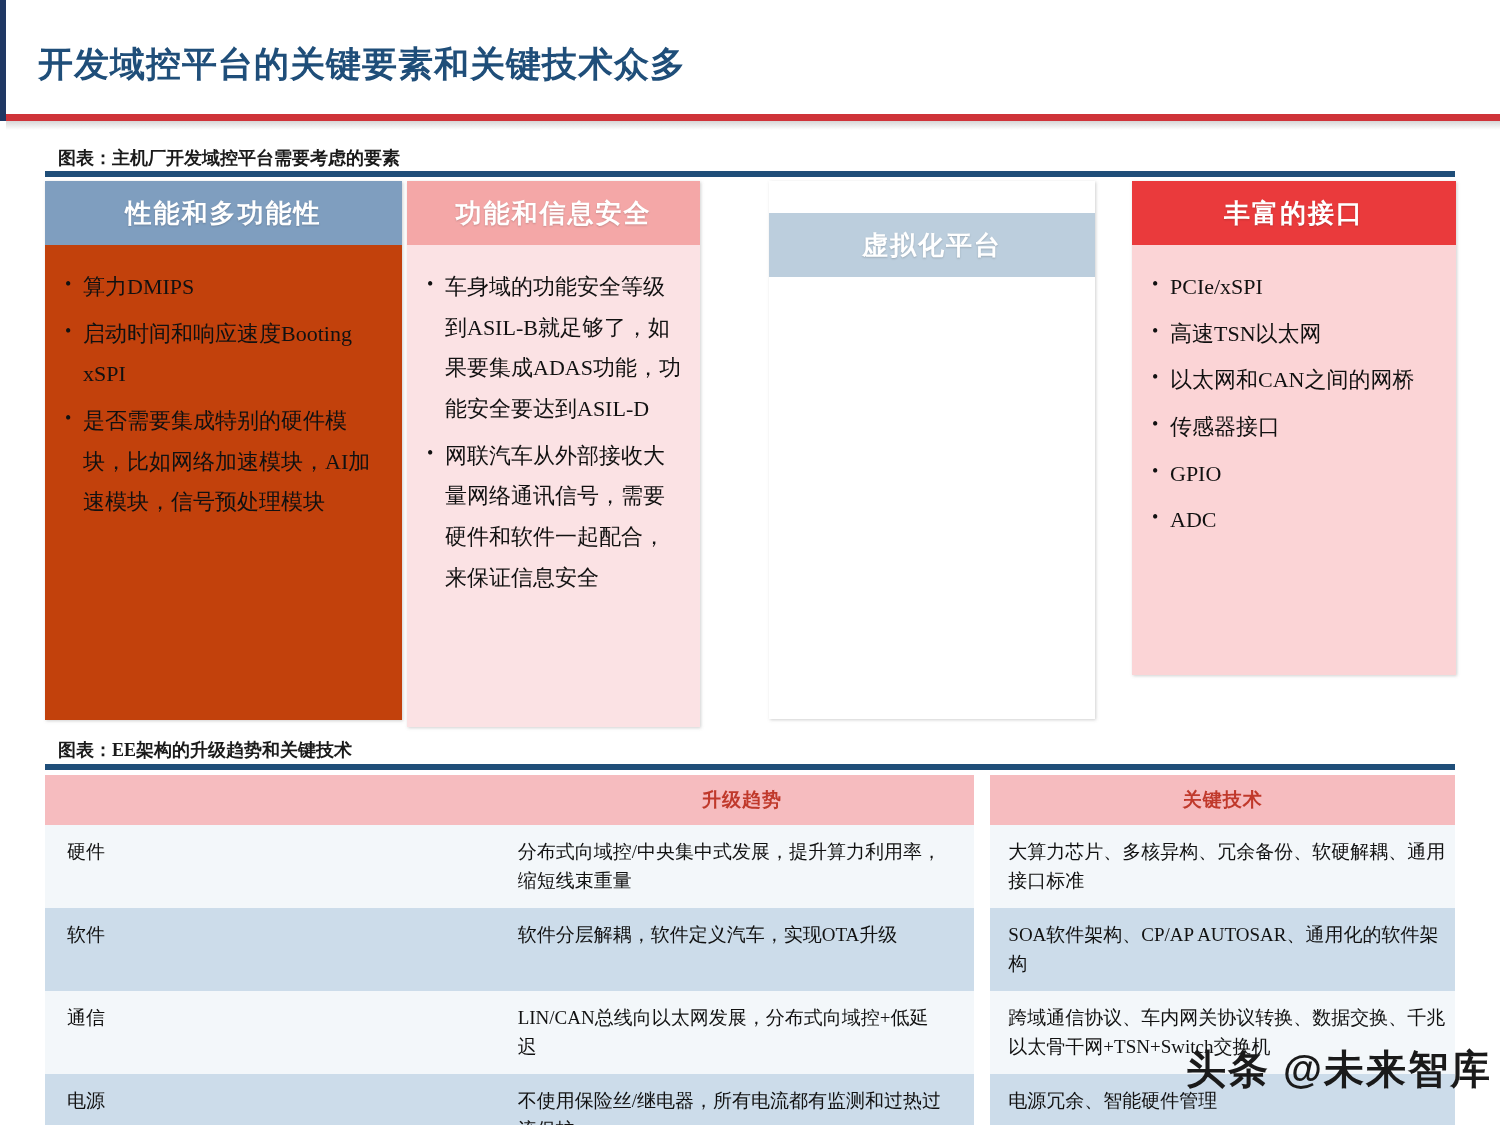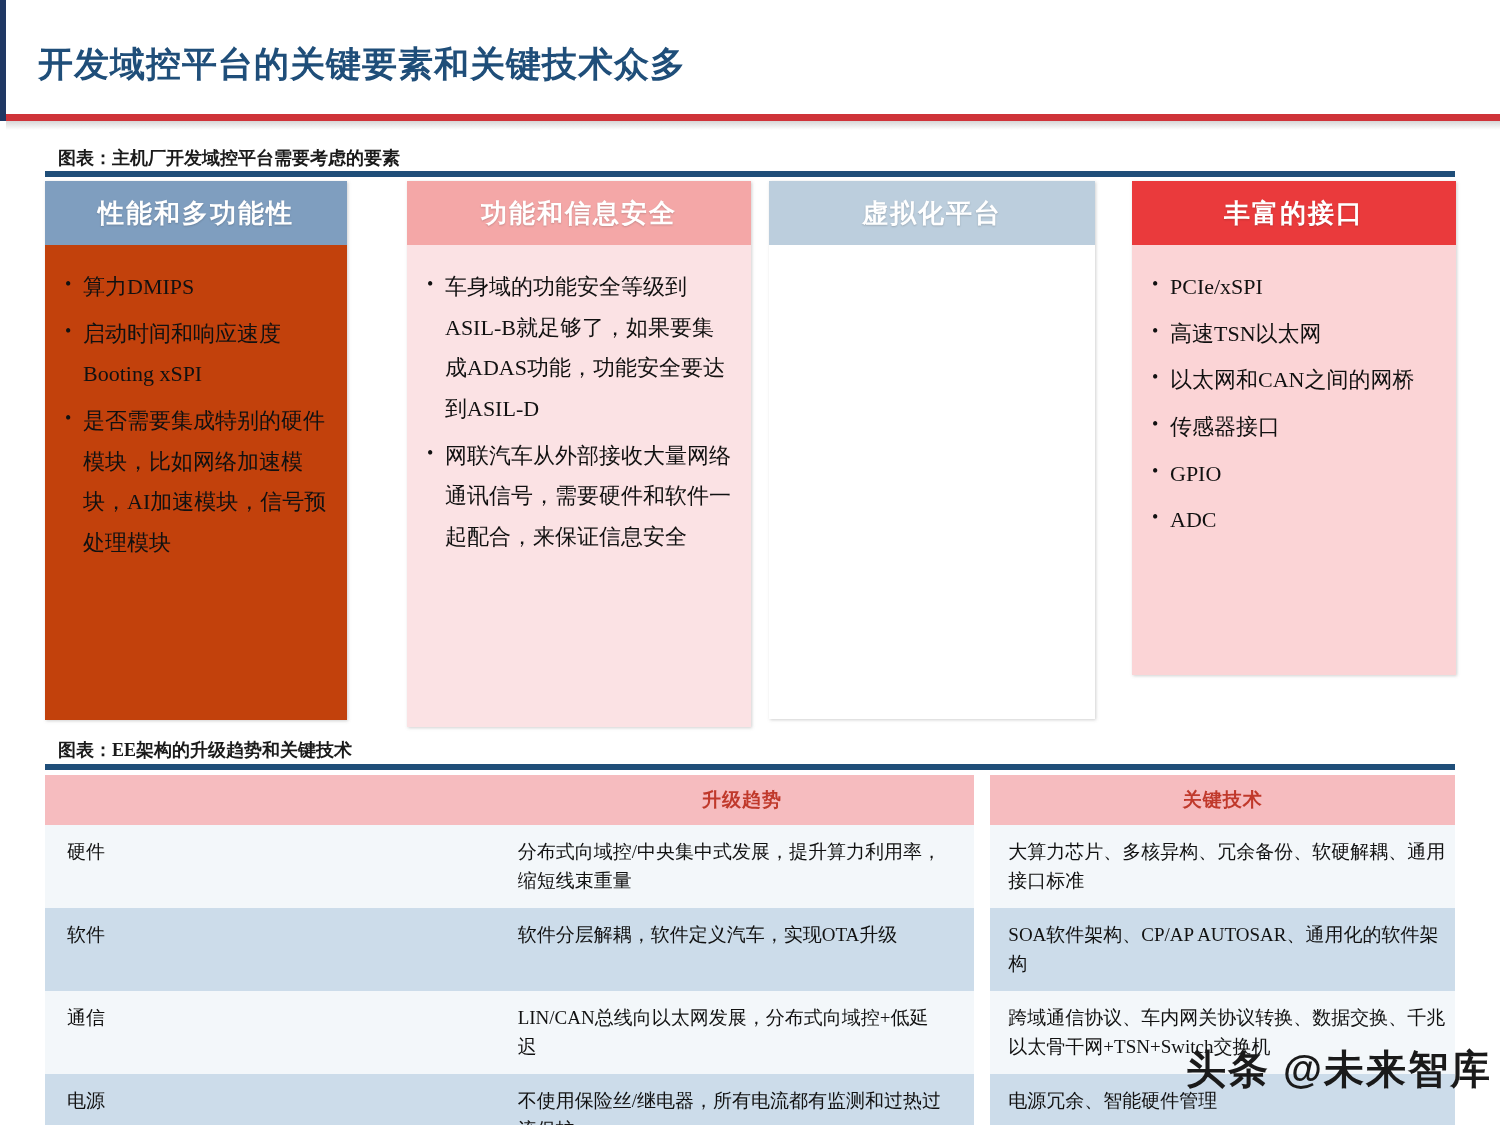--- a/index.html
+++ b/index.html
@@ -111,31 +111,31 @@
     content: "•";
     position: absolute;
     left: 2px;
     top: 0;
     font-size: 18px;
     line-height: 1.95;
     color: #111111;
   }
 
   
-  #card-0 { left: 45px;   width: 302px; height: 539px; }
-  #card-1 { left: 407px;  width: 344px; height: 546px; }
+  #card-0 { left: 45px;   width: 357px; height: 539px; }
+  #card-1 { left: 407px;  width: 293px; height: 546px; }
   #card-2 { left: 769px;  width: 326px; height: 538px; }
   #card-3 { left: 1132px; width: 324px; height: 494px; }
 
   
   #card-0 .card-header { background: #7f9ebf; }
   #card-0 .card-body   { background: #c2410c; }
   #card-1 .card-header { background: #f4a7a7; }
   #card-1 .card-body   { background: #fbe2e4; }
-  #card-2 .card-header { background: #bccedd; }
+  #card-2 .card-header { background: #bccedd; margin-top: 32px; }
   #card-2 .card-body   { background: #e5ebf1; }
   #card-3 .card-header { background: #ea3a3c; }
   #card-3 .card-body   { background: #fbd4d6; }
 
   
   .table-wrap {
     position: absolute;
     left: 45px; top: 775px;
     width: 1410px;
   }

